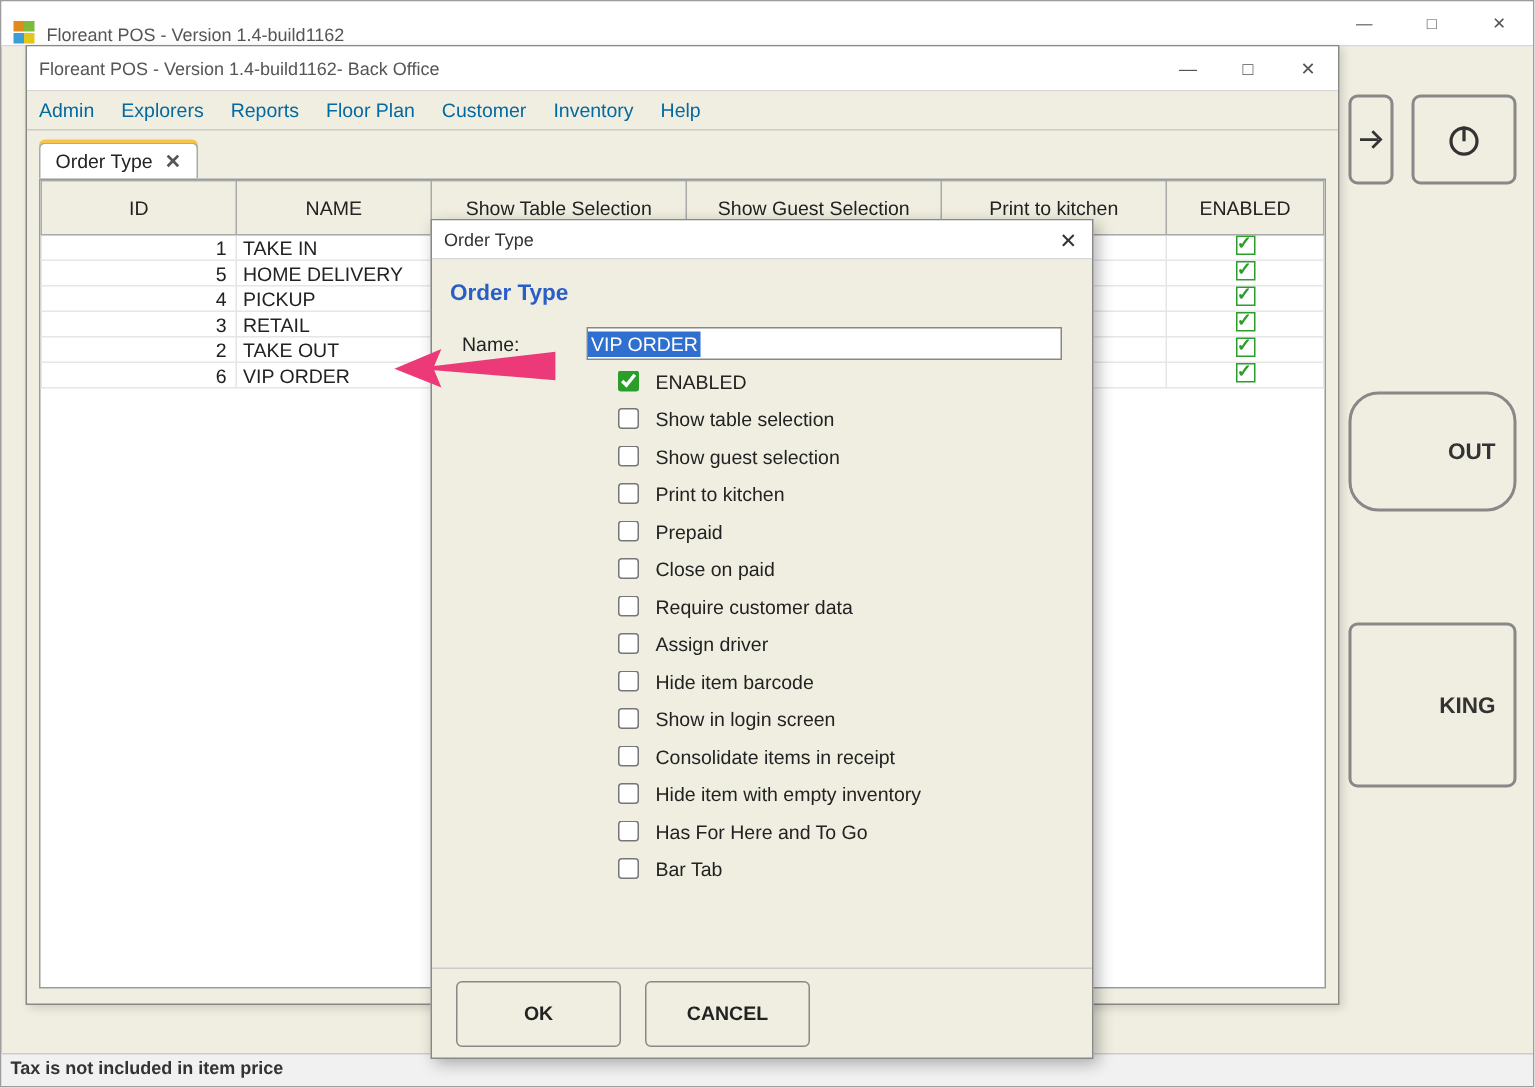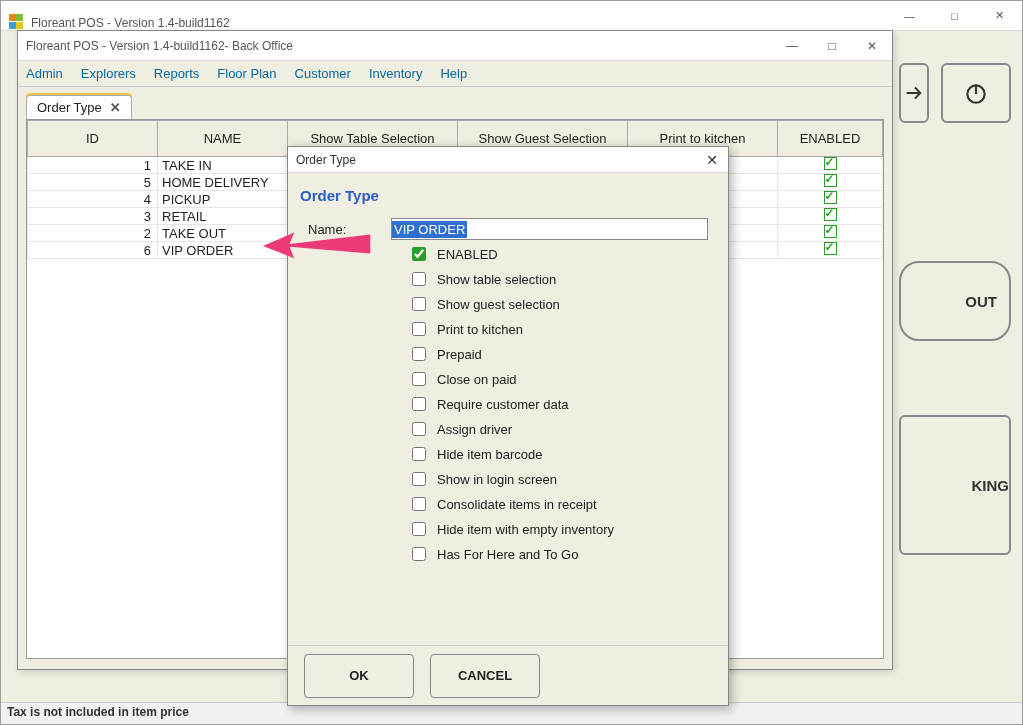--- a/index.html
+++ b/index.html
@@ -159,21 +159,21 @@
     </div>
   <div class="big-btn" style="left:940px;top:62px;width:70px;height:60px;">
       <svg width="26" height="26" viewBox="0 0 24 24">
         <circle cx="12" cy="13" r="8" fill="none" stroke="#333" stroke-width="2"></circle>
         <line x1="12" y1="4" x2="12" y2="13" stroke="#333" stroke-width="2"></line>
       </svg>
     </div>
   <div class="big-btn" style="left:898px;top:260px;width:112px;height:80px;justify-content:flex-end;padding-right:12px;border-radius:20px;">
       <span>OUT</span>
     </div>
-  <div class="big-btn" style="left:898px;top:414px;width:112px;height:140px;justify-content:flex-end;">
+  <div class="big-btn" style="left:898px;top:414px;width:112px;height:110px;justify-content:flex-end;padding-right:12px;">
       <span>KING</span>
     </div>
 
   <div class="statusbar"><span>Tax is not included in item price</span></div>
 </div>
 
 <div class="back-office">
   <div class="bo-title">
     <span class="win-icon"><span class="a"></span><span class="b"></span><span class="c"></span><span class="d"></span></span>
     <span>Floreant POS - Version 1.4-build1162- Back Office</span>
@@ -335,20 +335,24 @@
           <span>Consolidate items in receipt</span>
         </div>
         <div class="chkrow">
           <input type="checkbox" style="">
           <span>Hide item with empty inventory</span>
         </div>
         <div class="chkrow">
           <input type="checkbox" style="">
           <span>Has For Here and To Go</span>
         </div>
+        <div class="chkrow">
+          <input type="checkbox" style="">
+          <span>Bar Tab</span>
+        </div>
       </div>
   </div>
   <div class="dlg-btns">
     <button>OK</button>
     <button>CANCEL</button>
   </div>
 </div>
 
 <svg class="arrow" viewBox="0 0 120 40">
   <path d="M115 10 L30 20 L35 8 L2 22 L35 35 L30 23 L115 30 Z" fill="#ec3a78"></path>

